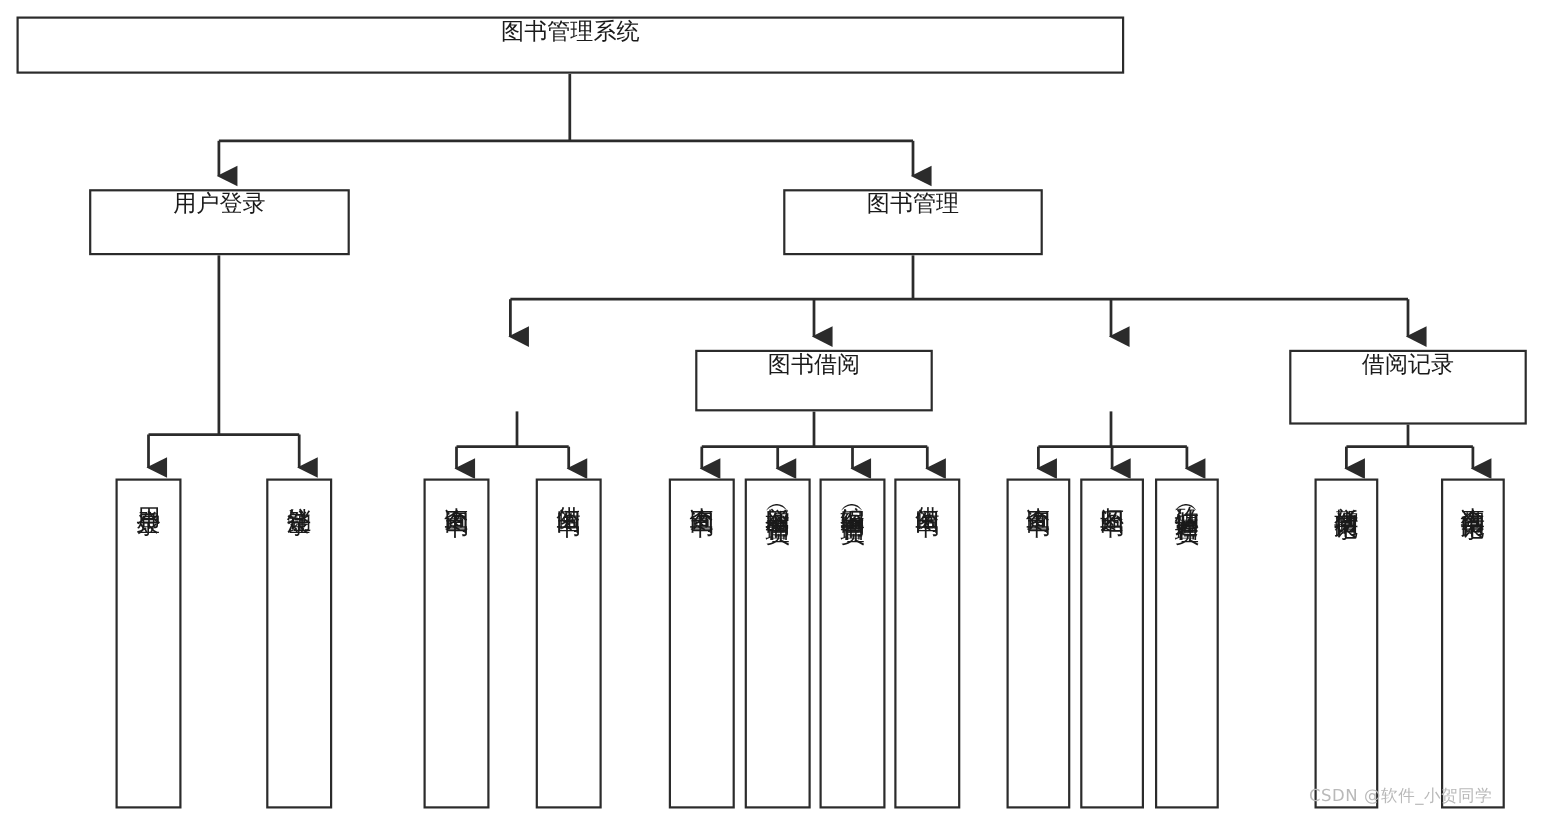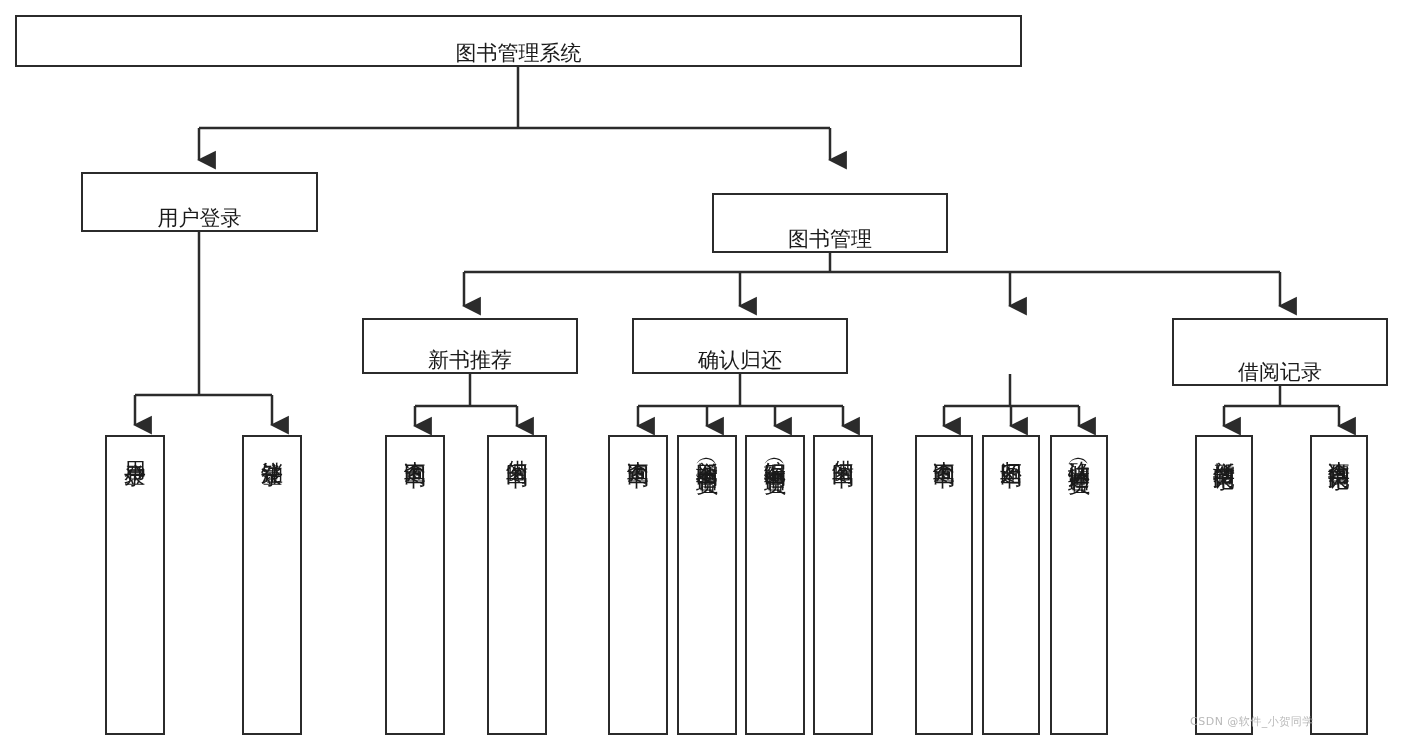--- a/index.html
+++ b/index.html
@@ -23,21 +23,21 @@
     position: absolute;
     left: 0; top: 0;
     width: 1405px; height: 747px;
     pointer-events: none;
   }
   .node {
     position: absolute;
     border: 2px solid #2b2b2b;
     background: #ffffff;
     display: flex;
-    align-items: flex-end;
+    align-items: flex-start;
     justify-content: center;
     color: #1a1a1a;
   }
   .node .label {
     text-align: center;
     line-height: 1.12;
     white-space: nowrap;
   }
   .node.horiz .label {
     font-size: 21px;
@@ -55,21 +55,21 @@
     text-orientation: upright;
     font-size: 22px;
     letter-spacing: 2px;
     line-height: 1;
     white-space: nowrap;
   }
   .watermark {
     position: absolute;
     left: 1190px;
     top: 714px;
-    font-size: 11px;
+    font-size: 15px;
     color: #b9b9b9;
     font-family: "DejaVu Sans", "Liberation Sans", sans-serif;
     white-space: nowrap;
     letter-spacing: 0.5px;
   }
 </style>
 </head>
 <body>
 
 <div id="canvas">
@@ -124,29 +124,26 @@
     </g>
   </svg>
 
   <div class="node root horiz" style="left:15px; top:15px; width:1007px; height:52px;">
     <span class="label">图书管理系统</span>
   </div>
 
   <div class="node horiz" style="left:81px; top:172px; width:237px; height:60px;">
     <span class="label">用户登录</span>
   </div>
-  <div class="node horiz" style="left:712px; top:172px; width:236px; height:60px;margin-top:21px;">
+  <div class="node horiz" style="left:712px; top:172px; width:236px; height:60px;">
     <span class="label">图书管理</span>
   </div>
 
-  <div class="node horiz" style="left:362px; top:318px; width:216px; height:56px;">
-    <span class="label">新书推荐</span>
-  </div>
   <div class="node horiz" style="left:632px; top:318px; width:216px; height:56px;">
-    <span class="label">确认归还</span>
+    <span class="label">图书借阅</span>
   </div>
   <div class="node horiz" style="left:1172px; top:318px; width:216px; height:68px;">
     <span class="label">借阅记录</span>
   </div>
 
   <div class="node vert" style="left:105px; top:435px; width:60px; height:300px;">
     <span class="label">用户登录</span>
   </div>
   <div class="node vert" style="left:242px; top:435px; width:60px; height:300px;">
     <span class="label">注销登录</span>

